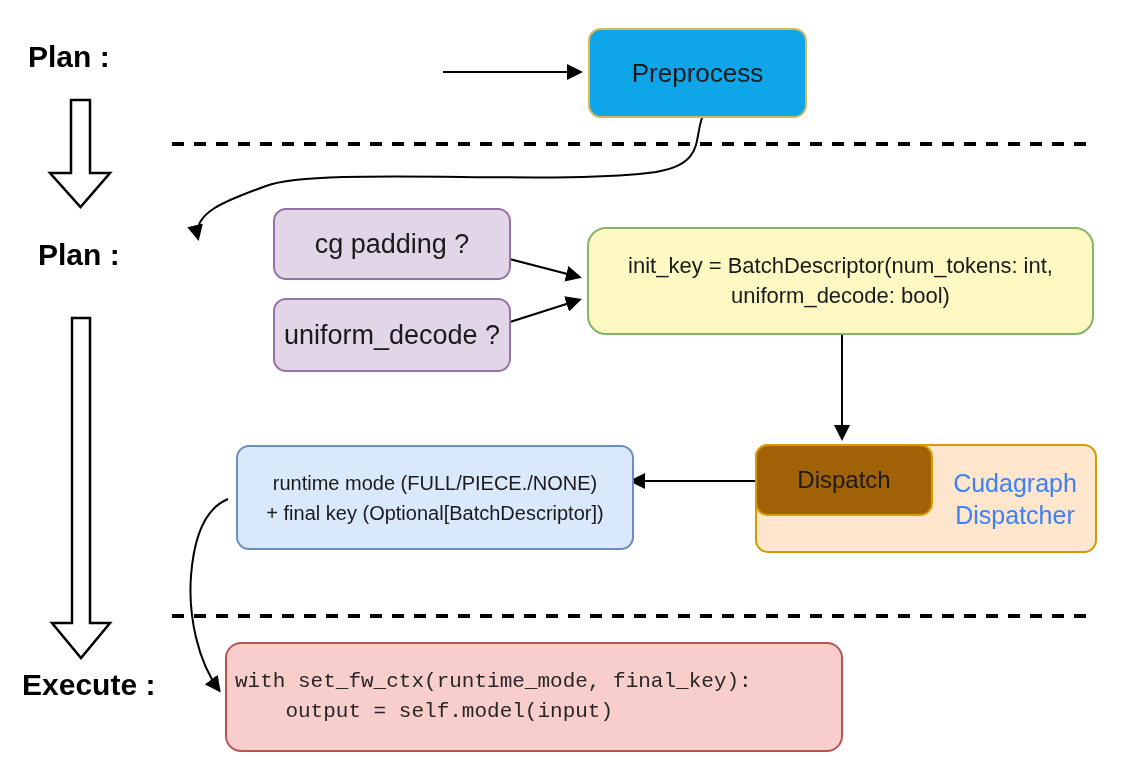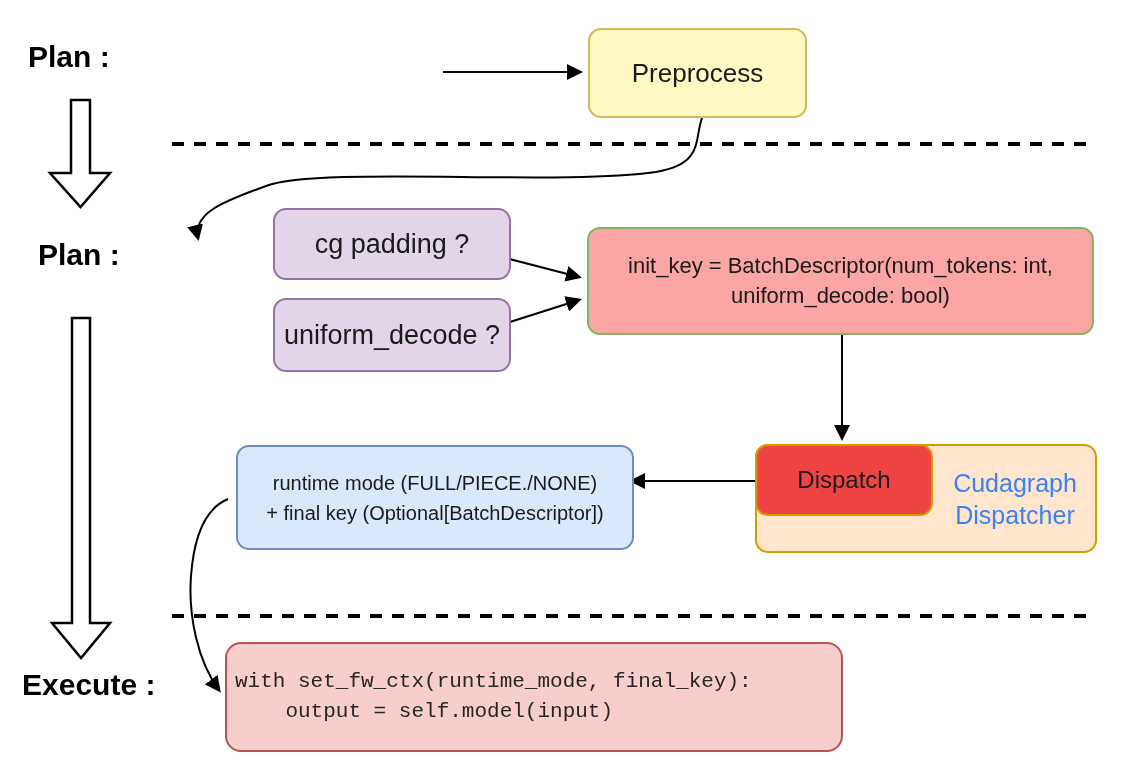--- a/index.html
+++ b/index.html
@@ -25,26 +25,26 @@
     border-radius:13px;
     display:flex;
     flex-direction:column;
     align-items:center;
     justify-content:center;
     text-align:center;
     color:#1a1a1a;
   }
   .box .ln{display:block;white-space:nowrap;}
   .red   {background:#f8cecc;border-color:#b85450;}
-  .yellow{background:#fef9c3;border-color:#d6b656;}
+  .yellow{background:#0ea5e9;border-color:#d6b656;}
   .purple{background:#e1d5e7;border-color:#9673a6;margin-left:48px;}
-  .green {background:#fca5a5;border-color:#82b366;}
+  .green {background:#fef9c3;border-color:#82b366;border-radius:19px;}
   .blue  {background:#dae8fc;border-color:#6c8ebf;}
   .orange-outer{background:#ffe6cc;border-color:#d79b00;}
-  .orange-inner{background:#ef4444;border-color:#d79b00;}
+  .orange-inner{background:#a16207;border-color:#d79b00;}
 
   #box-input-batch {left:227px;top:27px; width:216px;height:91px; font-size:26px;}
   #box-preprocess  {left:588px;top:28px; width:219px;height:90px; font-size:26px;}
   #box-cg-padding  {left:225px;top:208px;width:238px;height:72px; font-size:27px;}
   #box-uniform     {left:225px;top:298px;width:238px;height:74px; font-size:27px;}
   #box-init-key    {left:587px;top:227px;width:507px;height:108px;font-size:22px;line-height:30px;}
   #box-dispatcher  {left:755px;top:444px;width:342px;height:109px;}
   #box-dispatch    {left:755px;top:444px;width:178px;height:72px; font-size:24px;}
   #label-dispatcher{
     position:absolute;left:933px;top:444px;width:164px;height:109px;

